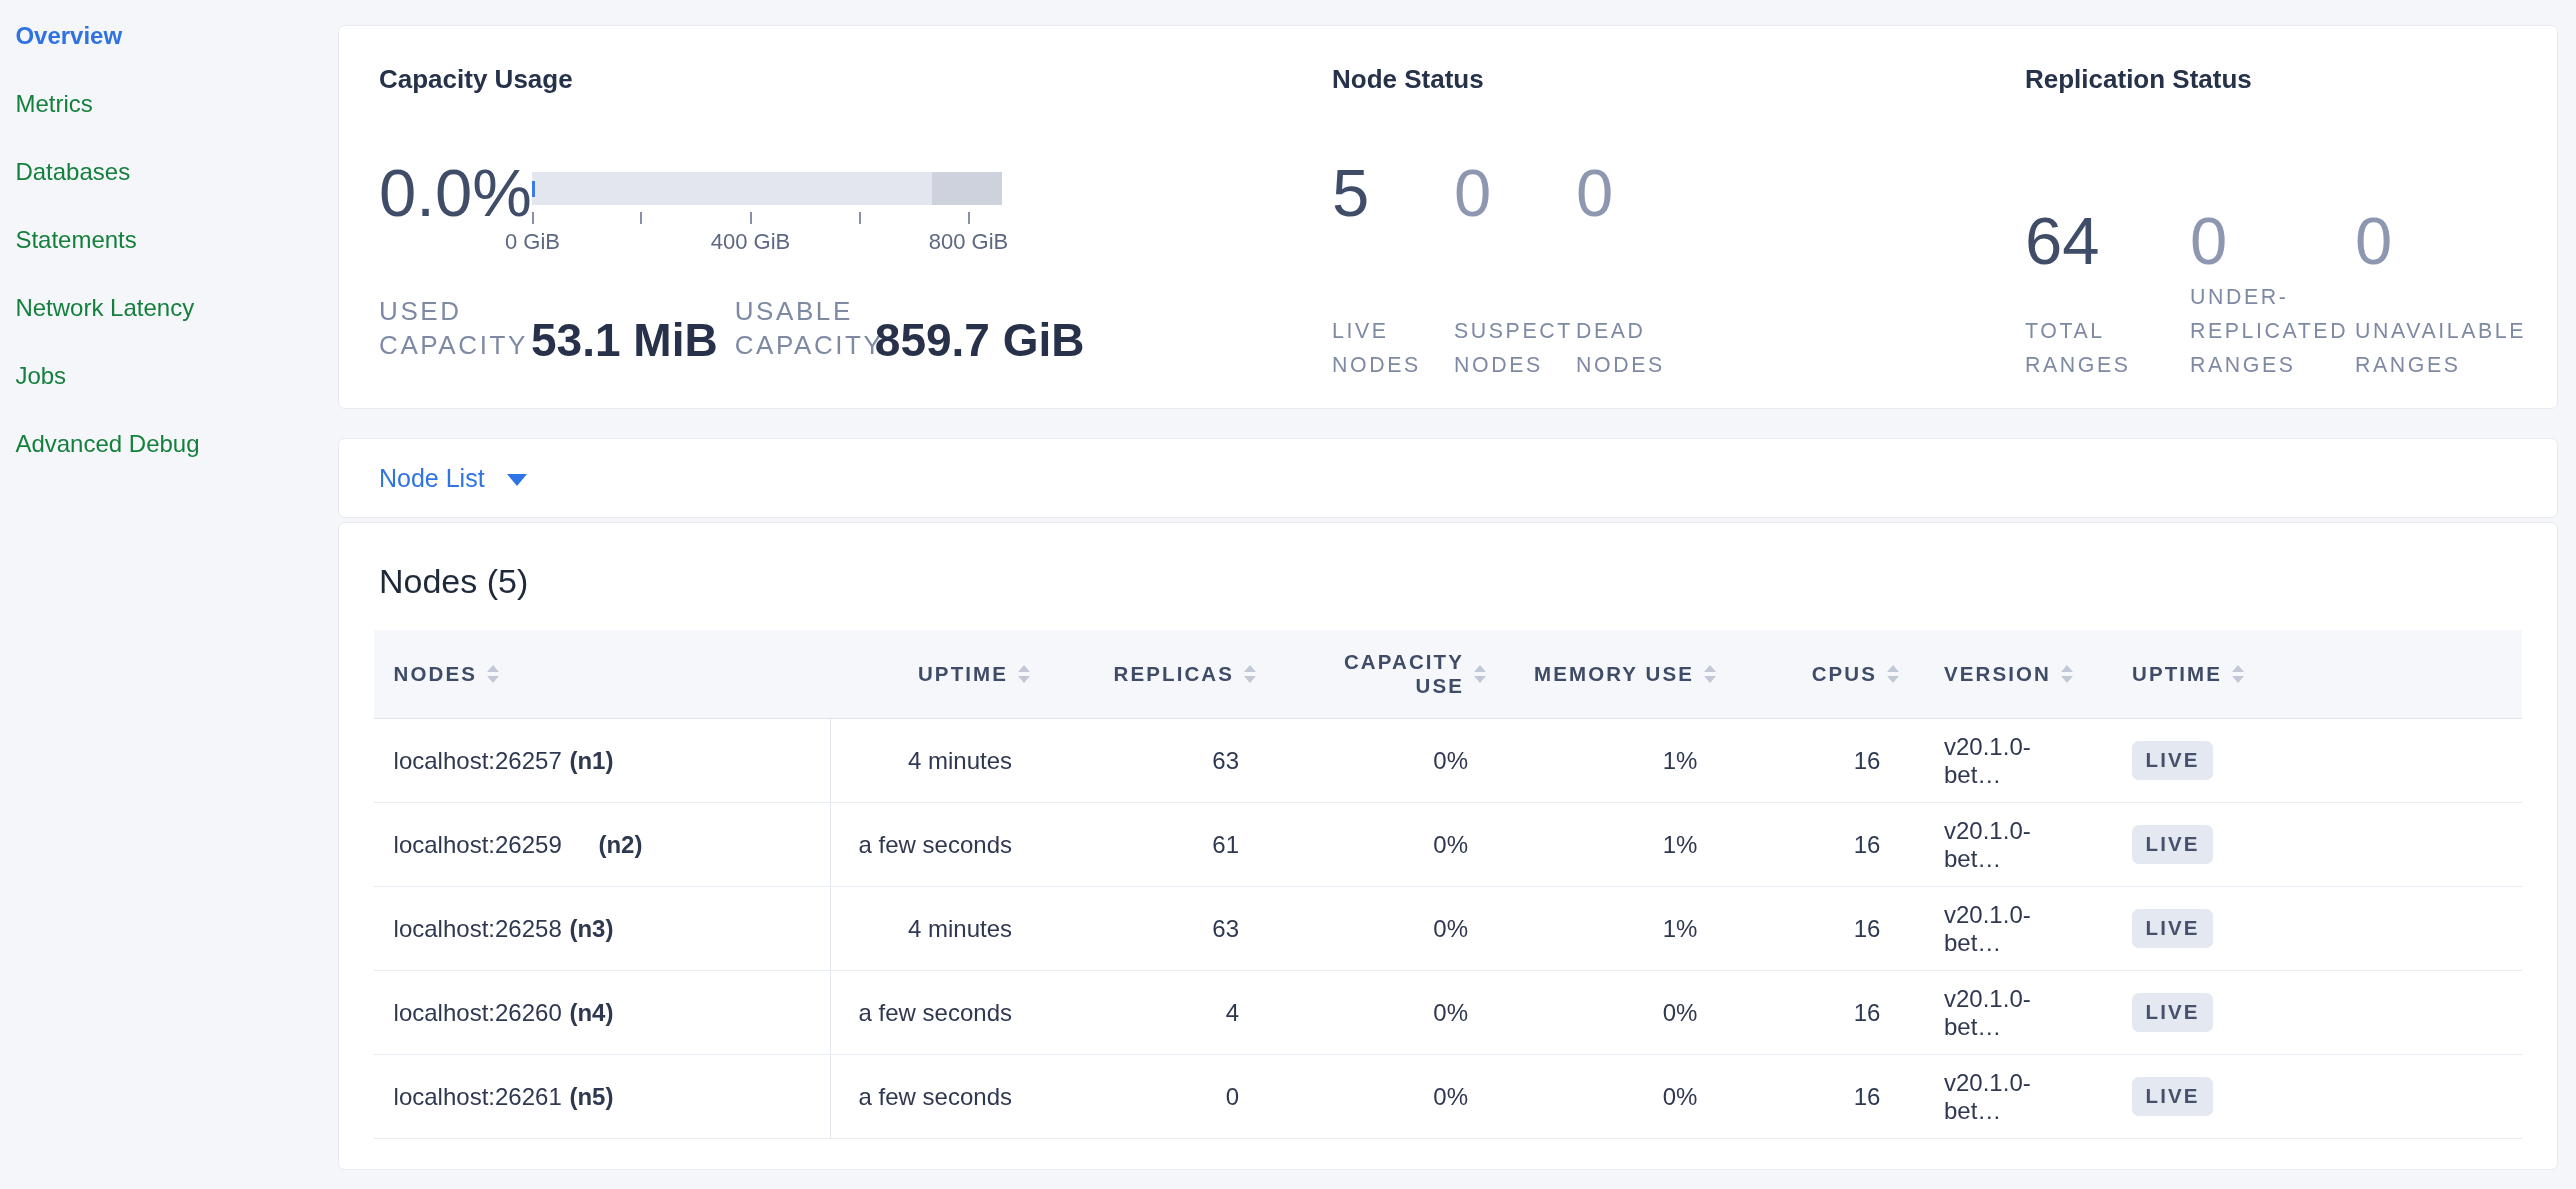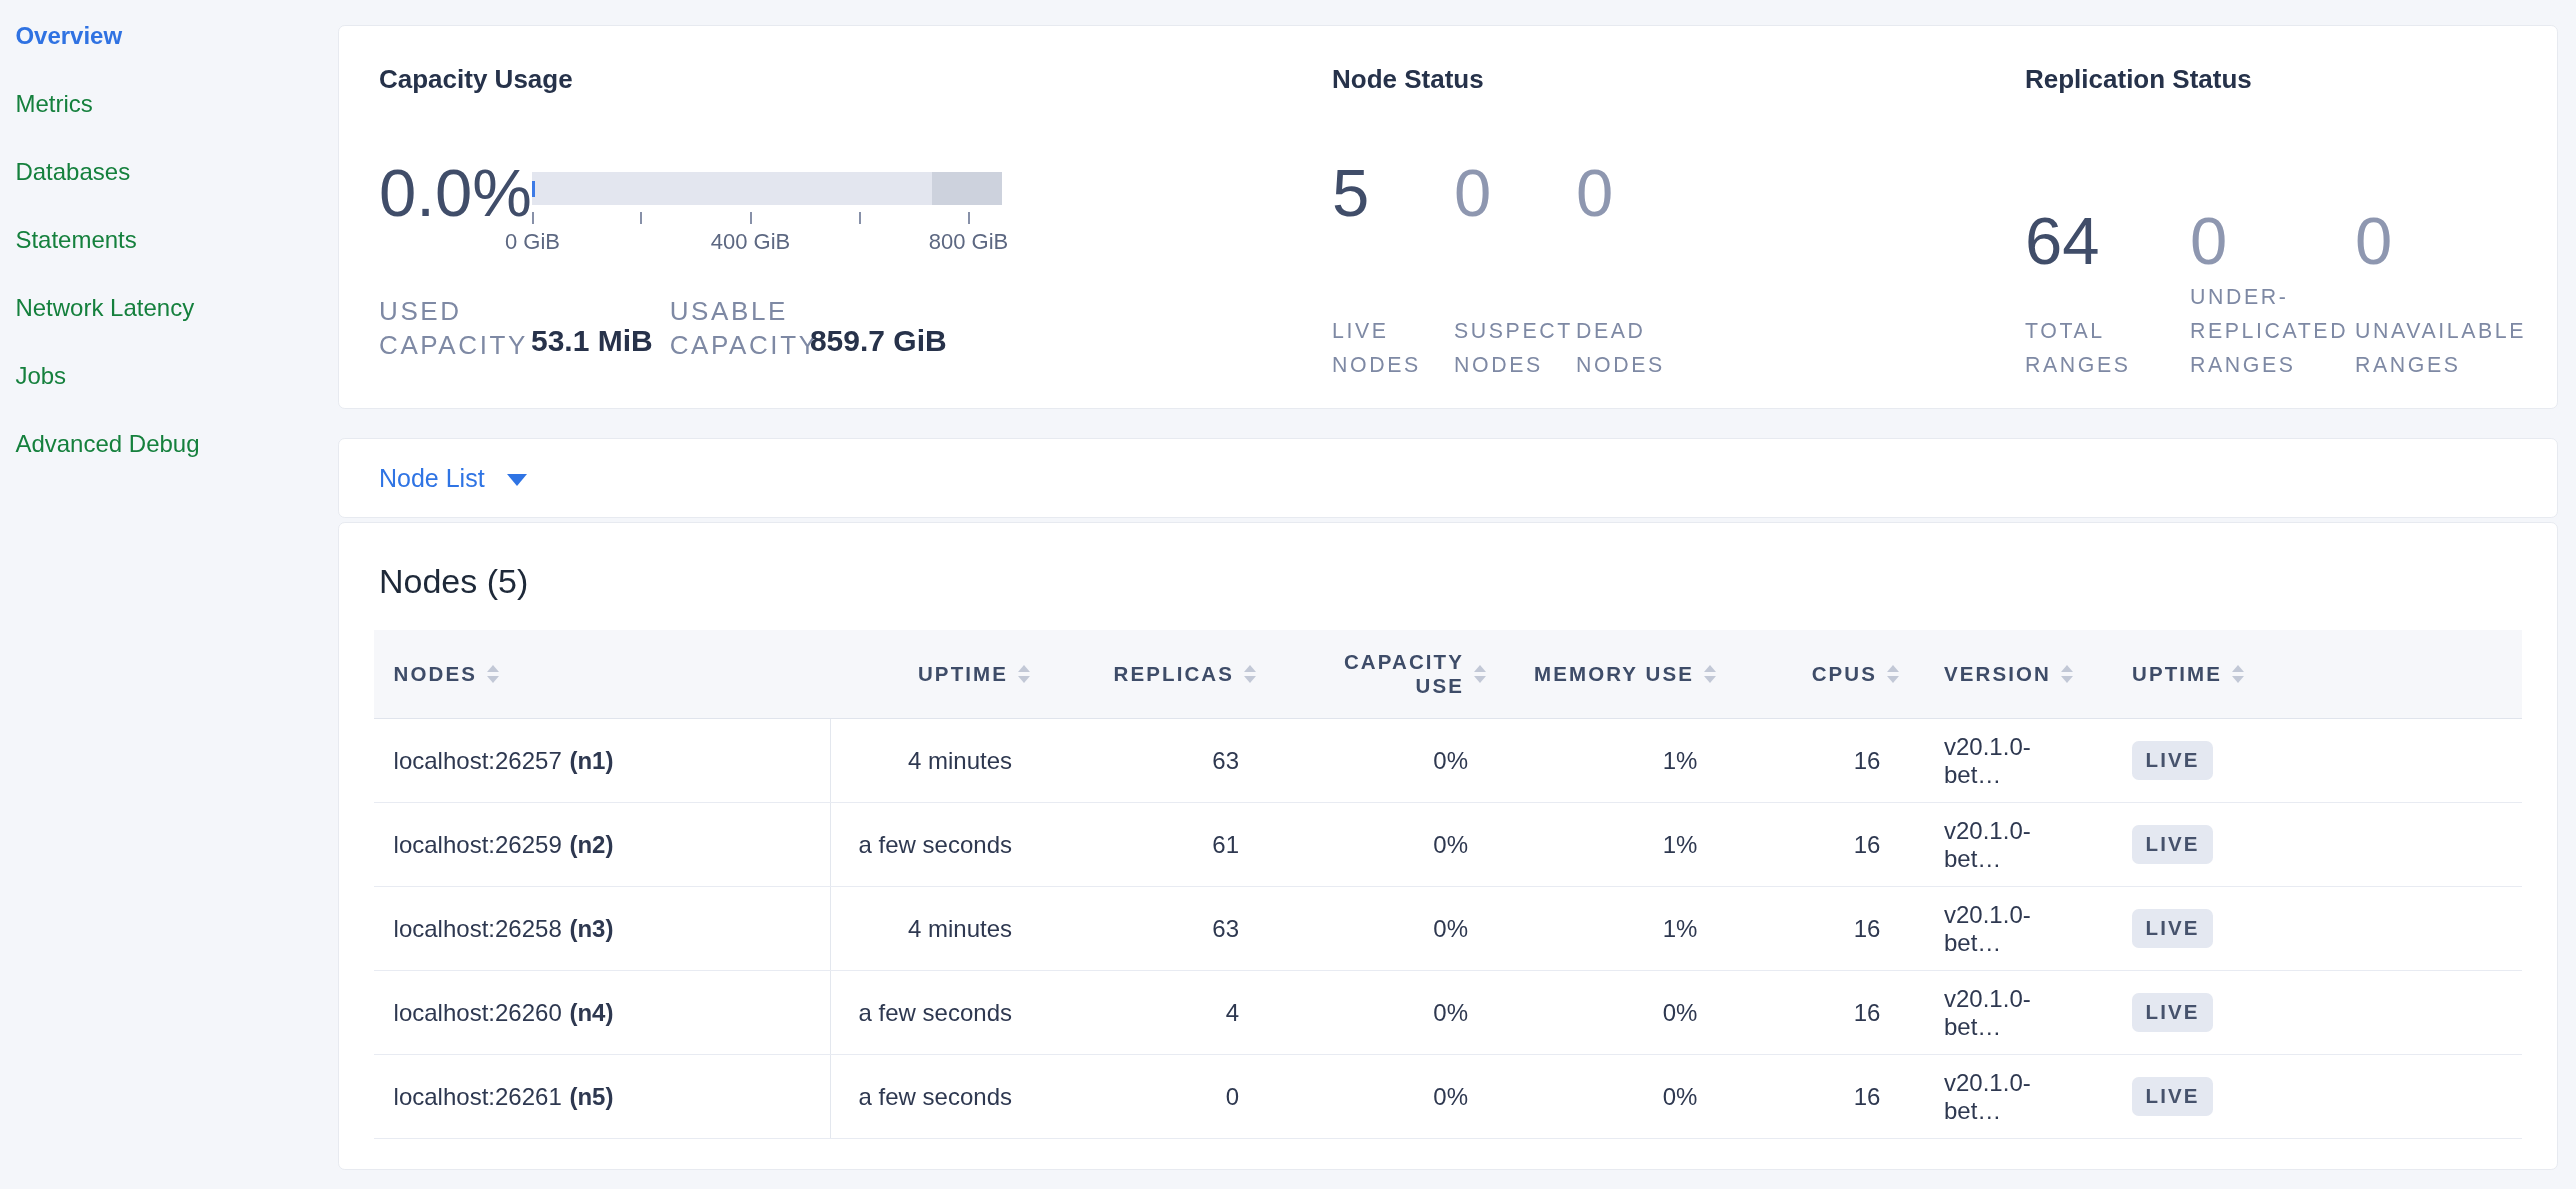--- a/index.html
+++ b/index.html
@@ -52,21 +52,21 @@
   .seg-beyond { position:absolute; top:0; right:0; height:100%; width:15%; background:#cdd2dd; }
   .seg-used { position:absolute; left:0; top:8.5px; width:3.4px; height:16px; background:#3d7be6; }
   .ticks { position:relative; height:13.6px; margin-top:6.8px; }
   .tick { position:absolute; top:0; width:1.7px; height:12px; background:#8790a8; }
   .tick-labels { position:relative; height:25.6px; margin-top:3.4px; }
   .tick-label { position:absolute; width:119px; text-align:center; font-size:22px; color:#5d6882; }
 
   .cap-stats { position:absolute; left:0; top:268px; display:flex; align-items:flex-end; }
   .s-label { width:130px; font-size:26px; line-height:34px; letter-spacing:2.6px; color:#7e89a4; }
   .s-label.second { margin-left:17px; }
-  .s-value { font-size:30px; line-height:43px; font-weight:600; color:#27324a; margin-left:22px; }
+  .s-value { font-size:46px; line-height:43px; font-weight:600; color:#27324a; margin-left:22px; }
   .s-value.second { margin-left:10.2px; }
 
   
   .dropdown { margin-left:40px; display:flex; align-items:center; color:#2f74e4; font-size:25px; cursor:pointer; }
   .caret {
     width:0; height:0; margin-left:22px; margin-top:3.4px;
     border-left:10.2px solid transparent; border-right:10.2px solid transparent;
     border-top:12.8px solid #2f74e4;
   }
 
@@ -267,21 +267,21 @@
             <div class="td right" style="width: 226px; padding-right: 24px;">63</div>
             <div class="td right" style="width: 230px; padding-right: 25px;">0%</div>
             <div class="td right" style="width: 230px; padding-right: 25.6px;">1%</div>
             <div class="td right" style="width: 183px; padding-right: 25.6px;">16</div>
             <div class="td" style="width: 179px; padding-left: 38px;">v20.1.0-bet…</div>
             <div class="td" style="width: 435px; padding-left: 47px;">
               <span class="badge">LIVE</span>
             </div>
           </div>
           <div class="t-row">
-            <div class="td" style="width: 457px; padding-left: 19.6px;">
+            <div class="td" style="width: 457px; padding-left: 19.6px; gap: 29px;">
               <span>localhost:26259</span>
               <span class="node-id">(n2)</span>
             </div>
             <div class="td right" style="width: 206px; padding-right: 25px;">a few seconds</div>
             <div class="td right" style="width: 226px; padding-right: 24px;">61</div>
             <div class="td right" style="width: 230px; padding-right: 25px;">0%</div>
             <div class="td right" style="width: 230px; padding-right: 25.6px;">1%</div>
             <div class="td right" style="width: 183px; padding-right: 25.6px;">16</div>
             <div class="td" style="width: 179px; padding-left: 38px;">v20.1.0-bet…</div>
             <div class="td" style="width: 435px; padding-left: 47px;">

